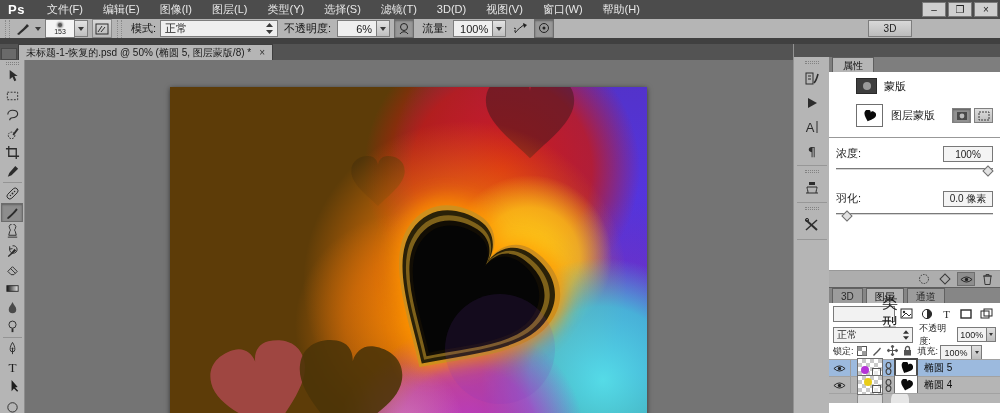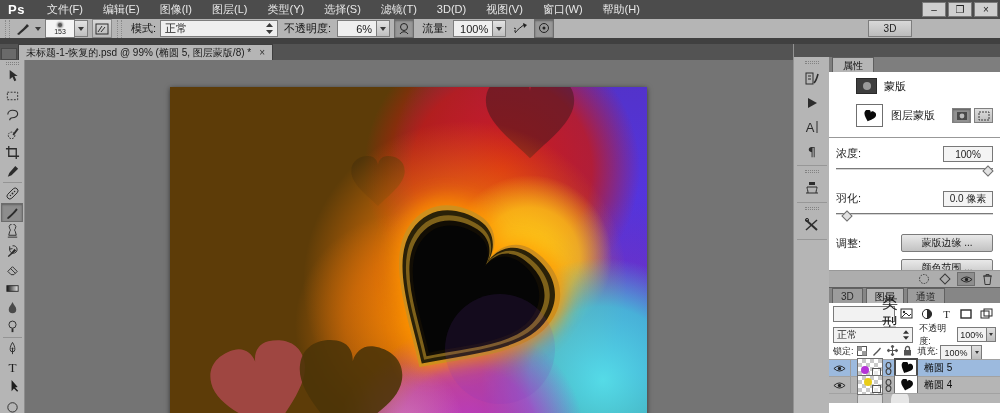--- a/index.html
+++ b/index.html
@@ -217,21 +217,21 @@
     </span>
     <div class="ws-btn">3D</div>
   </div>
 
   <div class="lower">
 
     <div class="left-col">
       <div class="tabrow">
         <span class="tab-spacer"></span>
         <div class="doctab">
-          <span>未标题-1-恢复的.psd @ 99% (椭圆 5, 图层蒙版/8) *</span>
+          <span>未标题-1-恢复的.psd @ 50% (椭圆 5, 图层蒙版/8) *</span>
           <span class="close">×</span>
         </div>
       </div>
 
       <div class="work">
 
         <div class="toolbar">
           <div class="tb-grip"></div>
           <div class="tool">
               <svg width="15" height="15" viewBox="0 0 16 16">
@@ -510,27 +510,20 @@
 
         <div class="slider-row" style="margin-top:14px">
           <span class="slider-label">羽化:</span>
           <span class="val-box">0.0 像素</span>
         </div>
         <div class="slider">
           <div class="track"></div>
             <div class="thumb" style="left:1px"></div>
         </div>
 
-        <div class="adjust-row">
-          <span class="adjust-label">调整:</span>
-          <div class="adjust-btns">
-            <div class="pbtn">蒙版边缘 ...</div>
-            <div class="pbtn">颜色范围 ...</div>
-          </div>
-        </div>
 
         <div class="props-footer">
           <span class="pf-icon">
               <svg width="12" height="12" viewBox="0 0 12 12">
                 <circle cx="6" cy="6" r="4.5" fill="none" stroke="#3a3a3a" stroke-dasharray="1.6 1.2"></circle>
               </svg>
             </span>
           <span class="pf-icon">
               <svg width="12" height="12" viewBox="0 0 12 12">
                 <rect x="2.5" y="2.5" width="7" height="7" transform="rotate(45 6 6)" fill="none" stroke="#3a3a3a"></rect>

